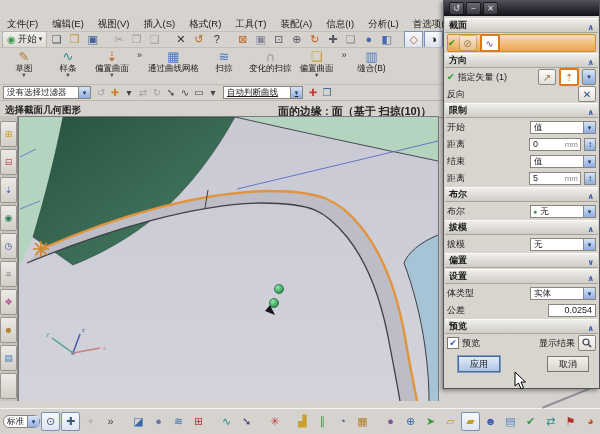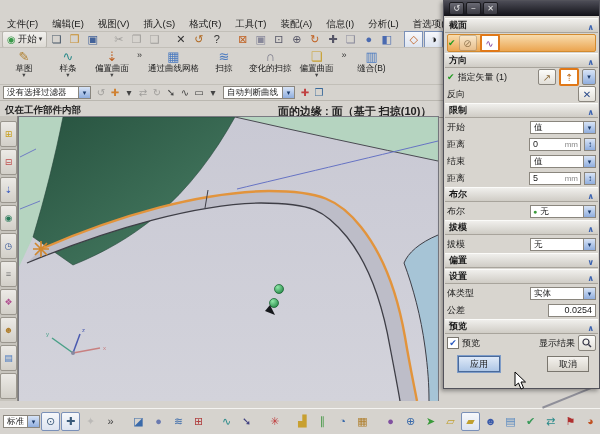--- a/index.html
+++ b/index.html
@@ -249,34 +249,34 @@
         <span class="sel-icon disabled" style="color: rgb(85, 85, 85);">↻</span>
 
         <span class="sel-icon plain" style="color: rgb(68, 68, 68);">➘</span>
 
         <span class="sel-icon plain" style="color: rgb(68, 68, 68);">∿</span>
 
         <span class="sel-icon plain" style="color: rgb(68, 68, 68);">▭</span>
 
         <span class="sel-icon plain" style="color: rgb(68, 68, 68);">▾</span>
       </span>
-    <span class="combo" style="width:72px;">
+    <span class="combo" style="width:80px;text-decoration:underline;">
       <span class="cv">自动判断曲线</span>
       <span class="cb">▾</span>
     </span>
     <span style="display:flex;align-items:center;">
 
         <span class="sel-icon plain" style="color: rgb(192, 64, 64);">✚</span>
 
         <span class="sel-icon plain" style="color: rgb(58, 106, 154);">❐</span>
       </span>
   </div>
 
   <div class="cuebar">
-    <span class="cue-prompt">仅在工作部件内部</span>
+    <span class="cue-prompt">选择截面几何图形</span>
     <span class="cue-status">面的边缘 : 面（基于 扫掠(10)）</span>
   </div>
 
   <div class="resbar">
 
       <span class="res-tab" style="color: rgb(200, 160, 32);">⊞</span>
 
       <span class="res-tab" style="color: rgb(192, 80, 80);">⊟</span>
 
       <span class="res-tab" style="color: rgb(58, 90, 192);">⇣</span>
@@ -350,21 +350,21 @@
       <circle cx="260" cy="172" r="4.5" fill="url(#ballGrad)" stroke="#0e5a28" stroke-width="0.7"></circle>
       <circle cx="255" cy="186" r="4.5" fill="url(#ballGrad)" stroke="#0e5a28" stroke-width="0.7"></circle>
       <polygon points="251,188 256,198 246,194" fill="#16181c"></polygon>
     </svg>
   </div>
 
   <div class="bottomstrip"></div>
   <div class="resize-line"></div>
 
   <div class="bottombar">
-    <span class="combo" style="width:62px;">
+    <span class="combo" style="width:62px;border-radius:6px;">
       <span class="cv">标准</span>
       <span class="cb">▾</span>
     </span>
     <span style="display:flex;align-items:center;gap:1px;">
 
         <span class="bb-icon pressed" style="color: rgb(58, 90, 122);">⊙</span>
 
         <span class="bb-icon pressed" style="color: rgb(58, 90, 122);">✚</span>
 
         <span class="bb-icon disabled" style="color: rgb(154, 154, 154);">✦</span>

